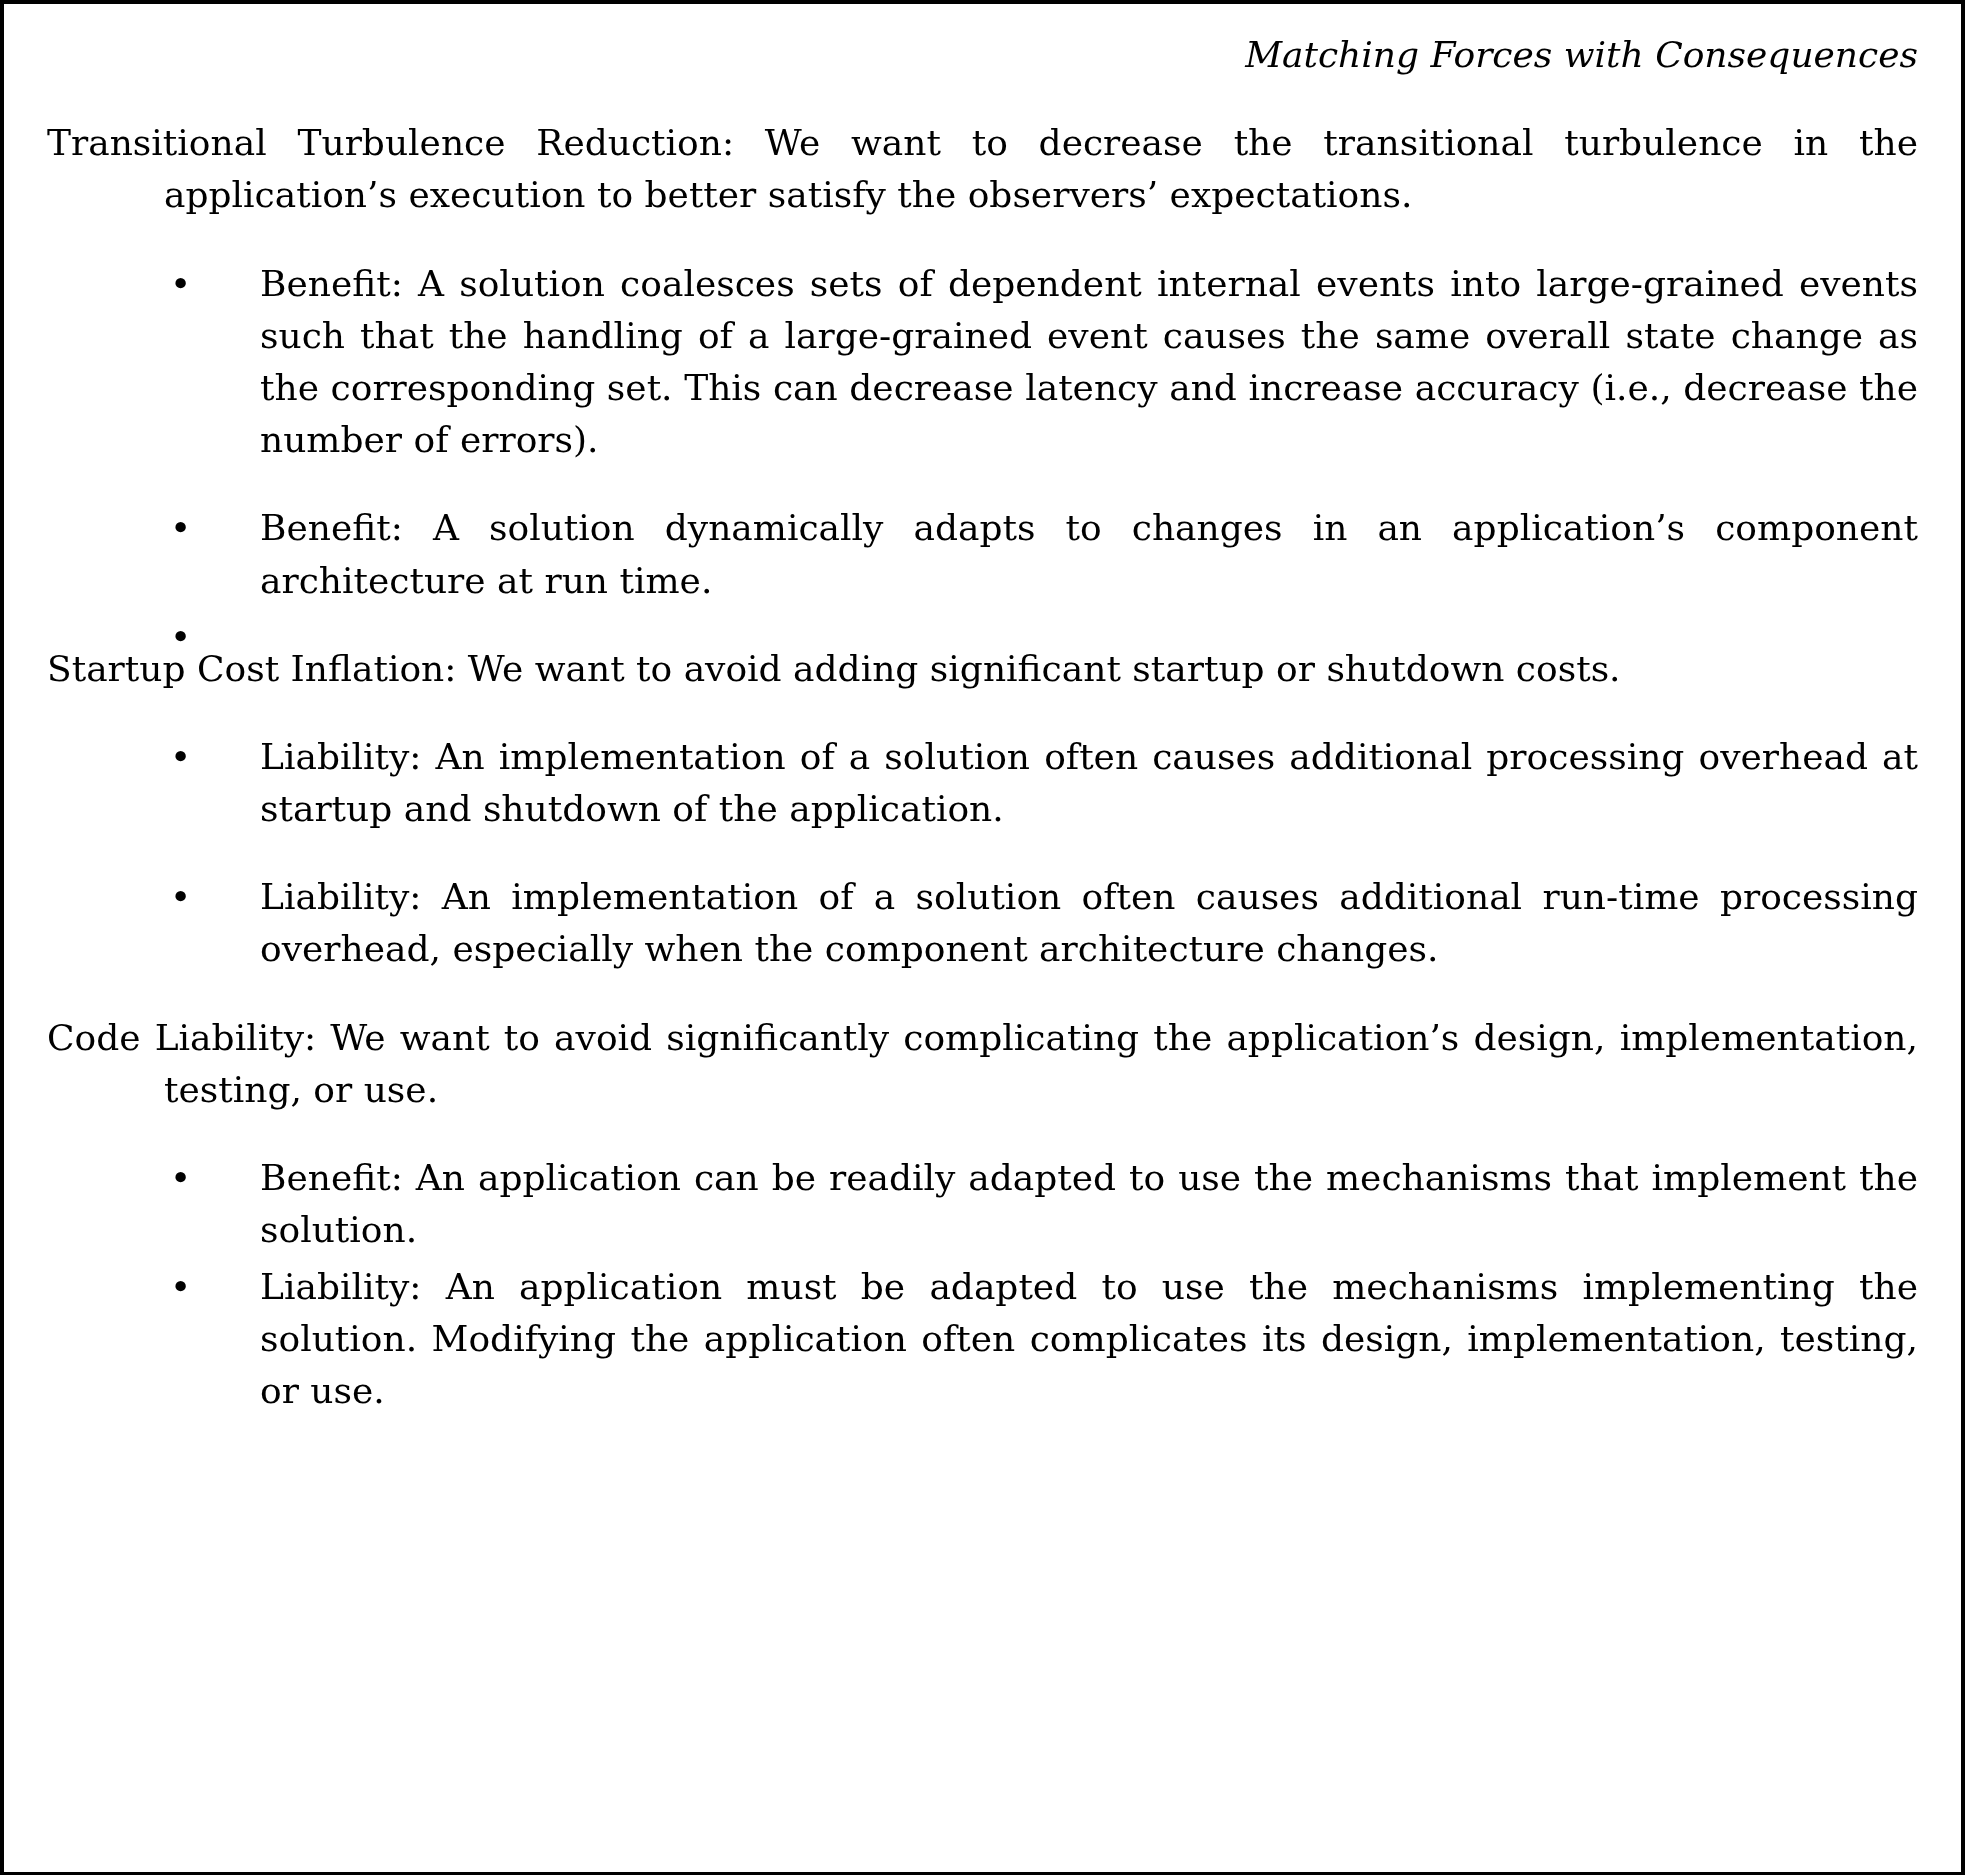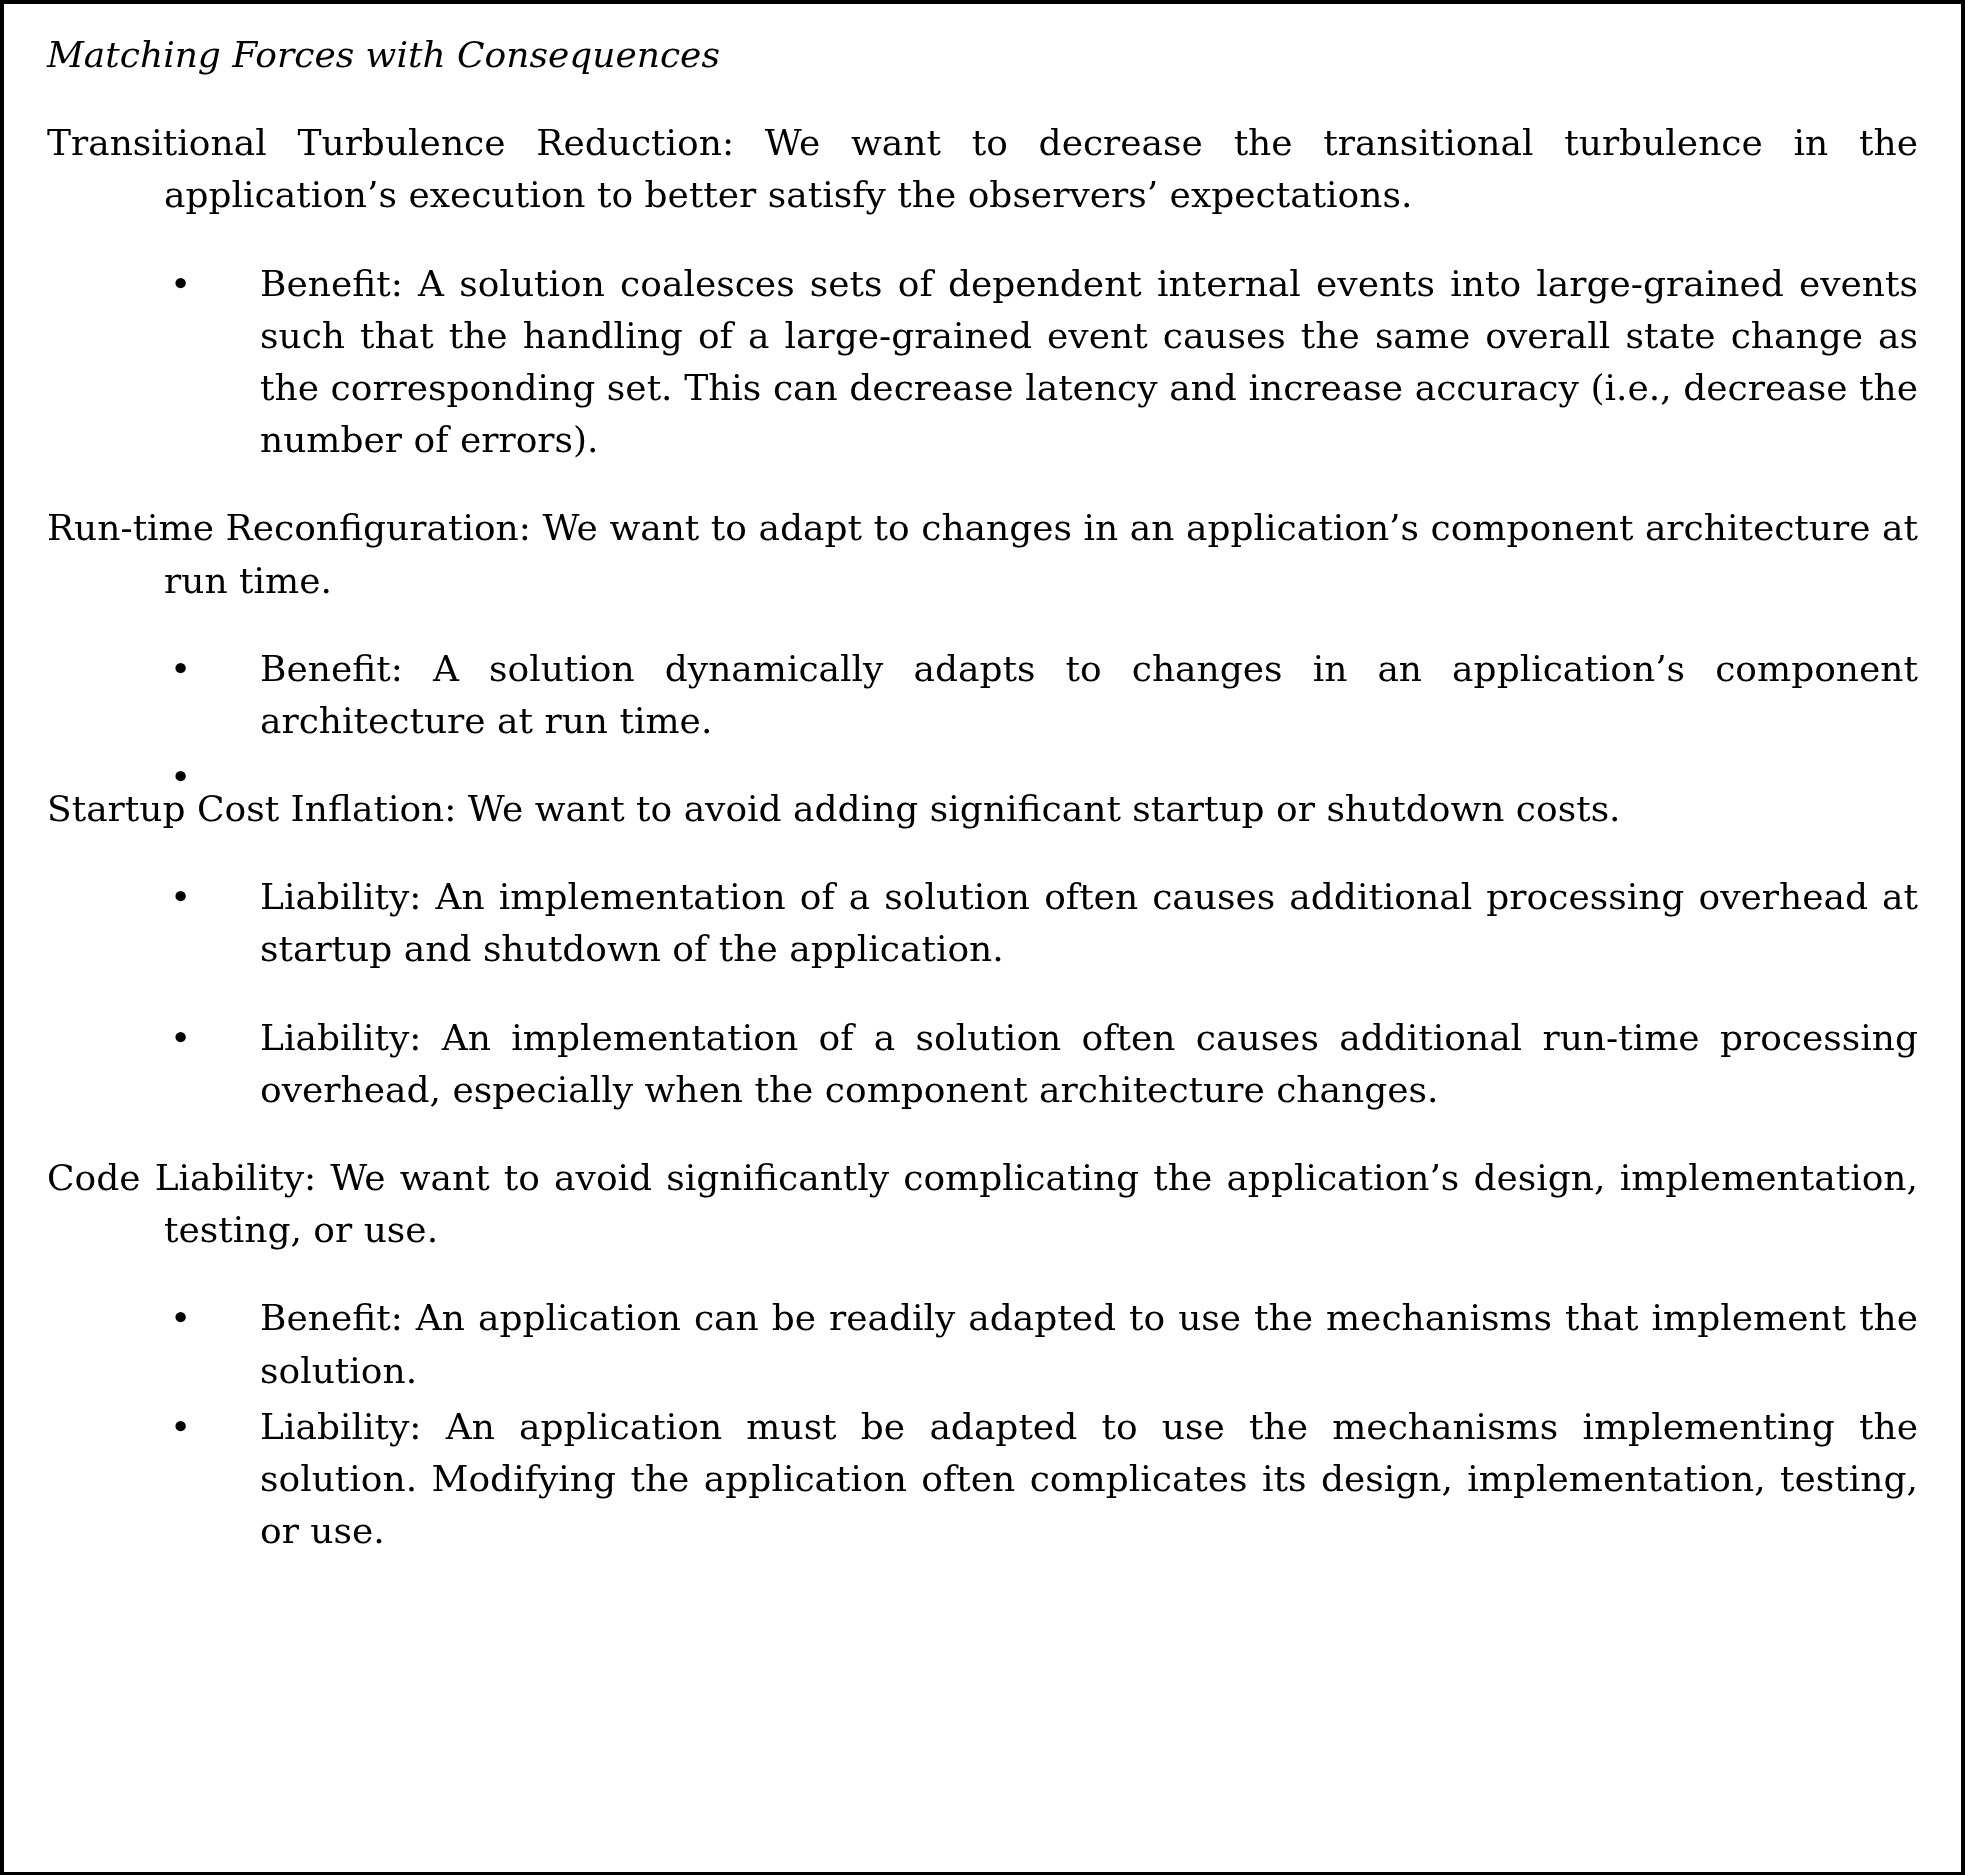--- a/index.html
+++ b/index.html
@@ -15,20 +15,21 @@
     padding: 25px 43px 36px 43px;
     background: #ffffff;
     color: #000000;
     font-family: "DejaVu Serif", "Liberation Serif", serif;
     font-size: 36px;
     line-height: 1.45;
   }
   .title {
     margin: 0;
     font-style: italic;
+    text-align: right;
   }
   .force {
     margin: 1em 0 0 0;
     padding-left: 117px;
     text-indent: -117px;
     text-align: justify;
   }
   .force .label {
   }
   .bullets {
@@ -59,21 +60,20 @@
   <p class="title">Matching Forces with Consequences</p>
 
   <section class="force-block">
     <p class="force"><span class="label">Transitional Turbulence Reduction:</span> <span class="stmt">We want to decrease the transitional turbulence in the application’s execution to better satisfy the observers’ expectations.</span></p>
     <ul class="bullets">
       <li class="item"><span class="bullet">•</span><span class="itext">Benefit: A solution coalesces sets of dependent internal events into large-grained events such that the handling of a large-grained event causes the same overall state change as the corresponding set. This can decrease latency and increase accuracy (i.e., decrease the number of errors).</span></li>
     </ul>
   </section>
 
   <section class="force-block">
-    <p class="force"><span class="label">Run-time Reconfiguration:</span> <span class="stmt">We want to adapt to changes in an application’s component architecture at run time.</span></p>
     <ul class="bullets">
       <li class="item"><span class="bullet">•</span><span class="itext">Benefit: A solution dynamically adapts to changes in an application’s component architecture at run time.</span></li>
       <li class="item"><span class="bullet">•</span></li>
     </ul>
   </section>
 
   <section class="force-block">
     <p class="force"><span class="label">Startup Cost Inflation:</span> <span class="stmt">We want to avoid adding significant startup or shutdown costs.</span></p>
     <ul class="bullets">
       <li class="item"><span class="bullet">•</span><span class="itext">Liability: An implementation of a solution often causes additional processing overhead at startup and shutdown of the application.</span></li>

